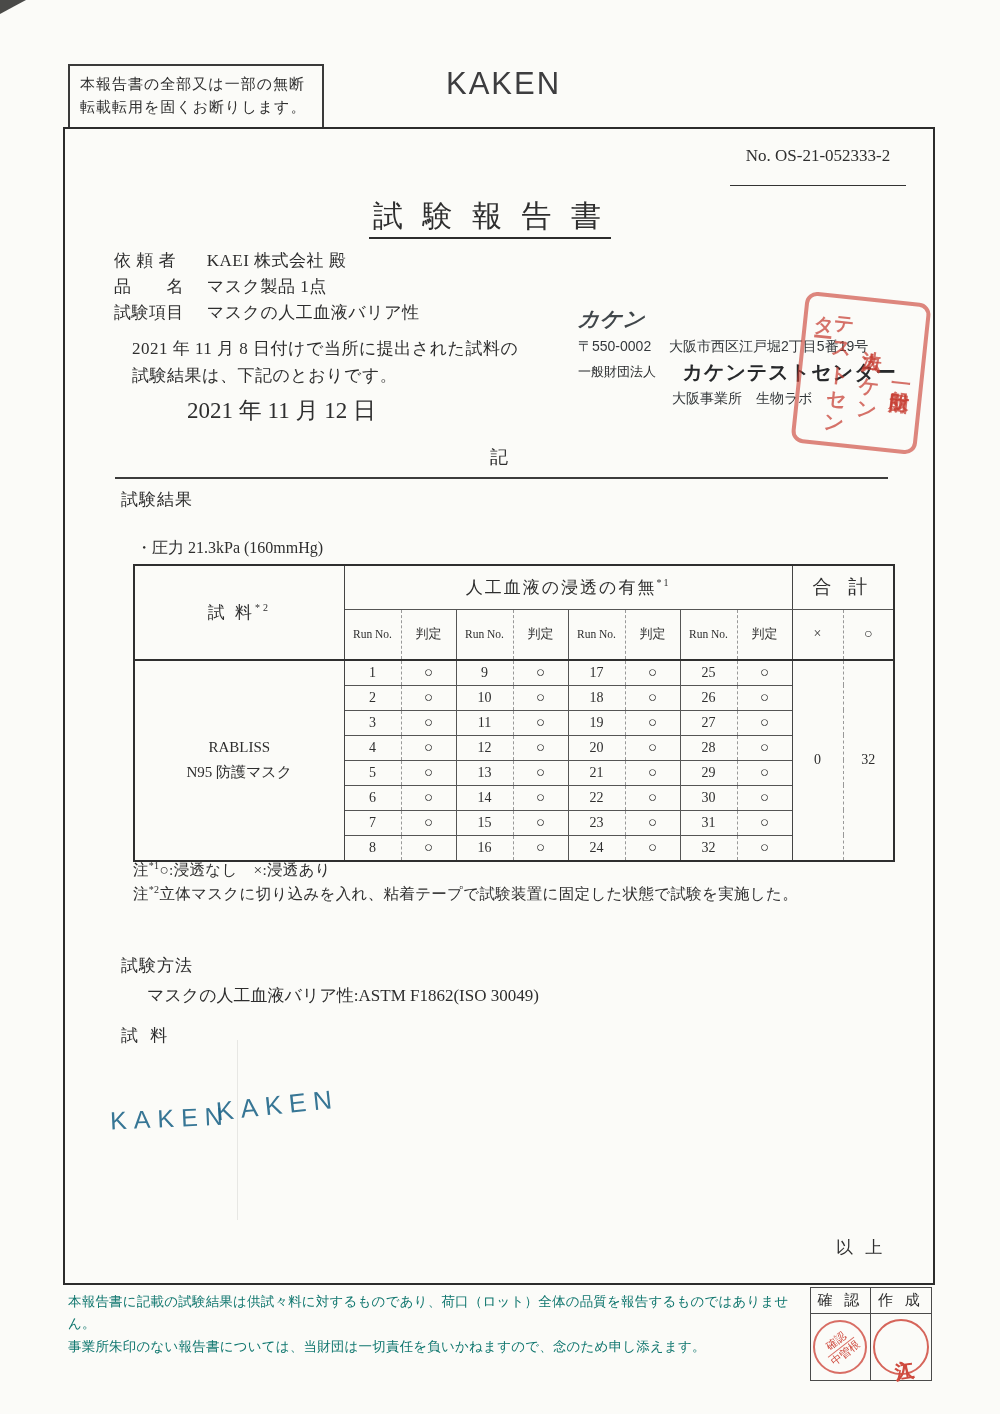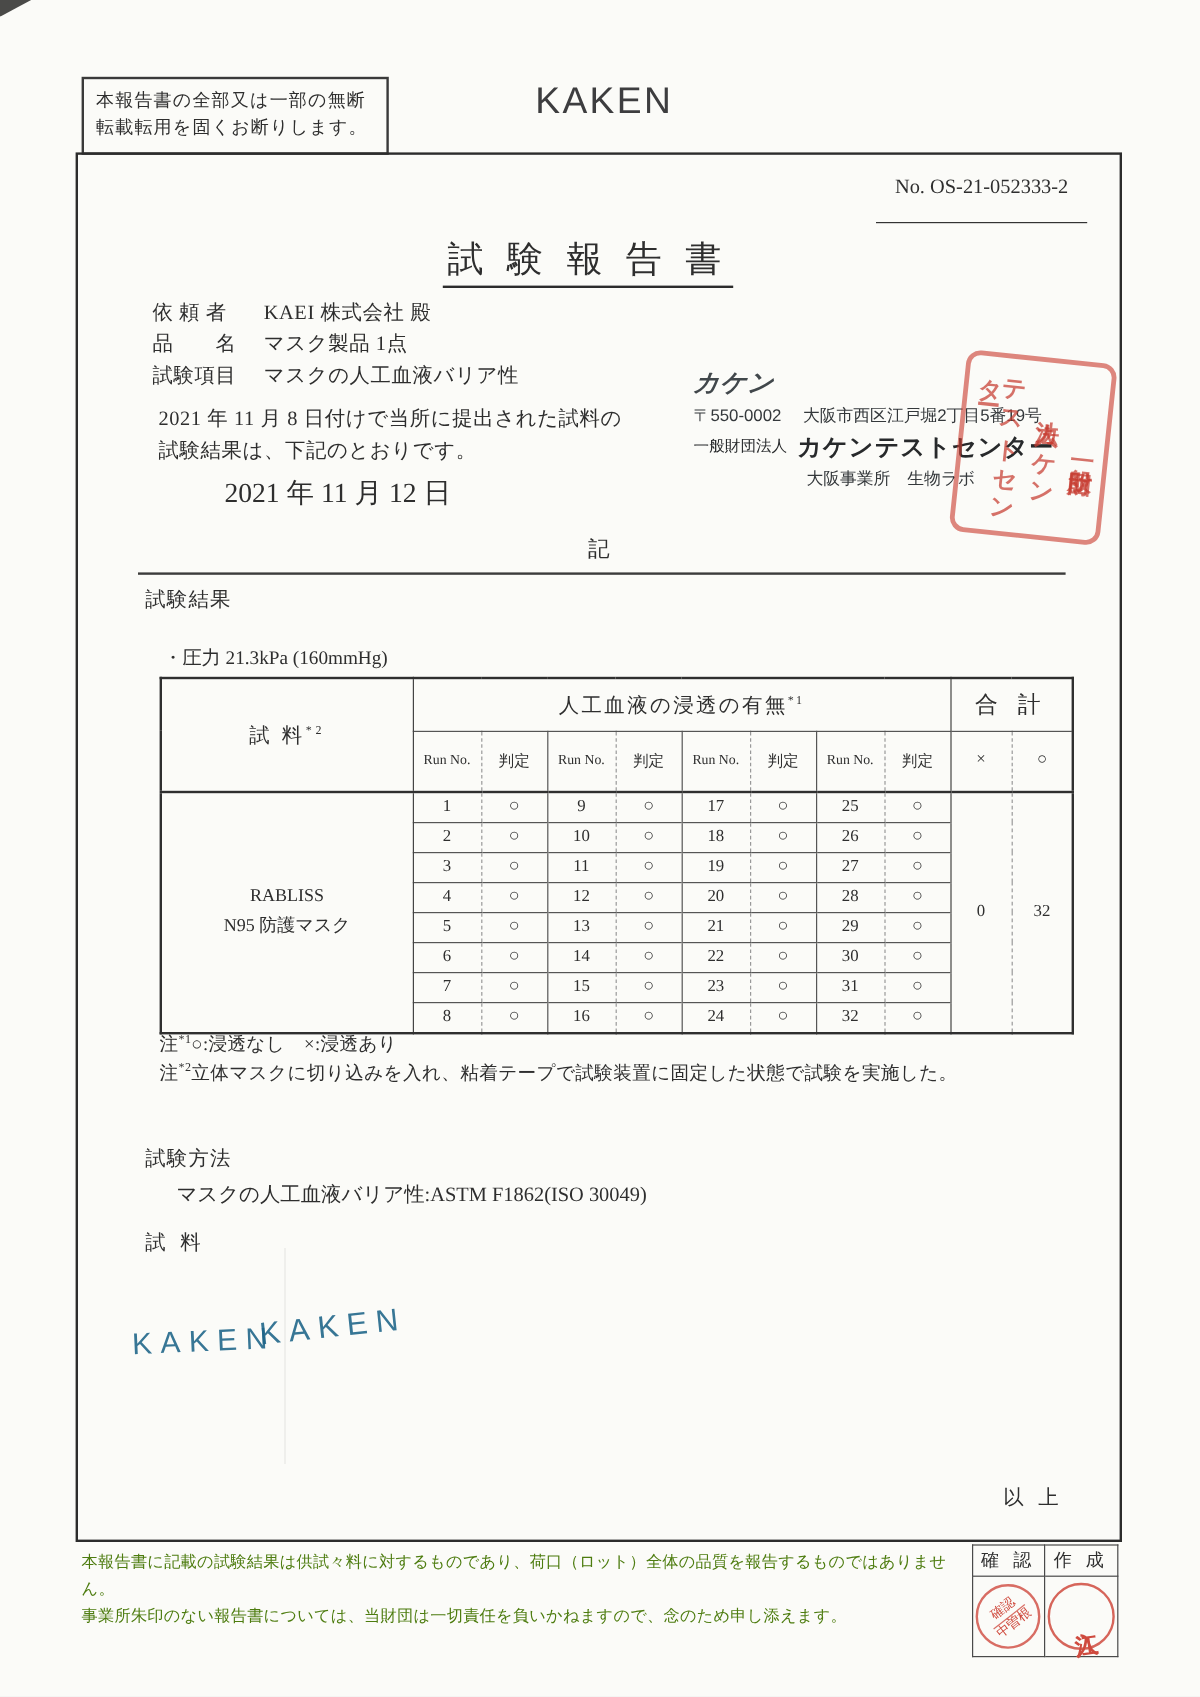--- a/index.html
+++ b/index.html
@@ -24,35 +24,35 @@
   .kaken-logo{left:446px;top:66px;font-family:"Liberation Sans","DejaVu Sans",sans-serif;
     font-size:31px;letter-spacing:2px;color:#3d3d3f;font-weight:400;}
   
   .main-box{left:63px;top:127px;width:868px;height:1154px;border:2px solid #2c2c2c;}
   .report-no{left:730px;top:146px;width:176px;text-align:center;font-size:17px;
     border-bottom:1.5px solid #333;padding-bottom:19px;}
   .doc-title{left:0;top:196px;width:980px;text-align:center;}
   .doc-title span{font-size:30px;letter-spacing:6px;border-bottom:2px solid #2c2c2c;
     padding:0 4px 5px 4px;}
   .meta-row{left:114px;font-size:17px;letter-spacing:0.5px;}
-  .meta-label{display:inline-block;min-width:78px;margin-left:13px;}
+  .meta-label{display:inline-block;min-width:78px;}
   .meta-value{margin-left:10px;}
   .intro-line{left:132px;font-size:17px;letter-spacing:0.5px;}
   .issue-date{left:187px;top:395px;font-size:23px;}
   .ki-mark{left:0;top:445px;width:1000px;text-align:center;font-size:18px;letter-spacing:2px;}
   .rule{left:115px;top:477px;width:773px;border-top:2px solid #3c3c3c;height:0;}
   
   .lab-logo{left:578px;top:305px;font-family:"Liberation Sans","DejaVu Sans",sans-serif;
     font-size:21px;font-weight:bold;font-style:italic;letter-spacing:1px;color:#41474b;
     transform:skewX(-6deg);}
   .lab-addr{left:578px;top:338px;font-family:"Liberation Sans","DejaVu Sans",sans-serif;
     font-size:14px;color:#34383b;}
   .lab-addr .postal{margin-right:14px;}
   .lab-org{left:578px;top:359px;font-family:"Liberation Sans","DejaVu Sans",sans-serif;color:#27292b;}
-  .lab-org .prefix{font-size:13px;margin-right:4px;vertical-align:3px;}
+  .lab-org .prefix{font-size:13px;margin-right:22px;vertical-align:3px;}
   .lab-org .orgname{font-size:20px;font-weight:bold;letter-spacing:1px;margin-top:12px;}
   .lab-branch{left:672px;top:390px;font-family:"Liberation Sans","DejaVu Sans",sans-serif;
     font-size:14px;color:#34383b;}
   
   .sq-seal{left:798px;top:297px;width:126px;height:152px;border:4px solid rgba(202,62,50,0.62);
     border-radius:12px;transform:rotate(6deg);display:flex;flex-direction:row-reverse;
     justify-content:space-around;align-items:center;padding:4px 2px;box-sizing:border-box;}
   .sq-seal span{writing-mode:vertical-rl;font-size:20px;line-height:1;color:rgba(198,60,48,0.72);
     letter-spacing:2px;font-weight:bold;}
   
@@ -86,21 +86,21 @@
   .method-desc{left:147px;top:984px;font-size:17px;}
   
   .stampblue{font-family:"Liberation Sans","DejaVu Sans",sans-serif;color:#1d6488;
     opacity:0.88;font-weight:500;}
   .stamp1{left:110px;top:1104px;font-size:25px;letter-spacing:7px;transform:rotate(-2.5deg);}
   .stamp2{left:216px;top:1090px;font-size:26px;letter-spacing:7px;transform:rotate(-6deg);}
   .crease{left:237px;top:1040px;width:1px;height:180px;background:rgba(60,60,60,0.10);}
   .closing{left:836px;top:1236px;font-size:17px;letter-spacing:4px;}
   
   .disclaimer{left:68px;top:1291px;width:740px;font-size:13.5px;line-height:1.65;
-    letter-spacing:0.2px;color:#4d7c0f;}
+    letter-spacing:0.2px;color:#0f766e;}
   .approval{left:810px;top:1287px;width:122px;border-collapse:collapse;position:absolute;}
   .approval th{border:1.5px solid #4a4a4a;font-weight:normal;font-size:15px;
     letter-spacing:4px;height:23px;font-family:"Liberation Serif","DejaVu Serif",serif;}
   .approval td{border:1.5px solid #4a4a4a;height:64px;width:61px;text-align:center;
     vertical-align:middle;}
   .round-seal{display:inline-flex;align-items:center;justify-content:center;
     border-radius:50%;color:#cf4a3e;}
   .seal-confirm{width:50px;height:50px;border:2px solid rgba(207,74,62,0.8);}
   .seal-confirm .inner{transform:rotate(-38deg);font-size:11px;line-height:1.15;}
   .seal-confirm .inner .l1{border-bottom:1px solid rgba(207,74,62,0.8);padding:0 2px 1px;}

